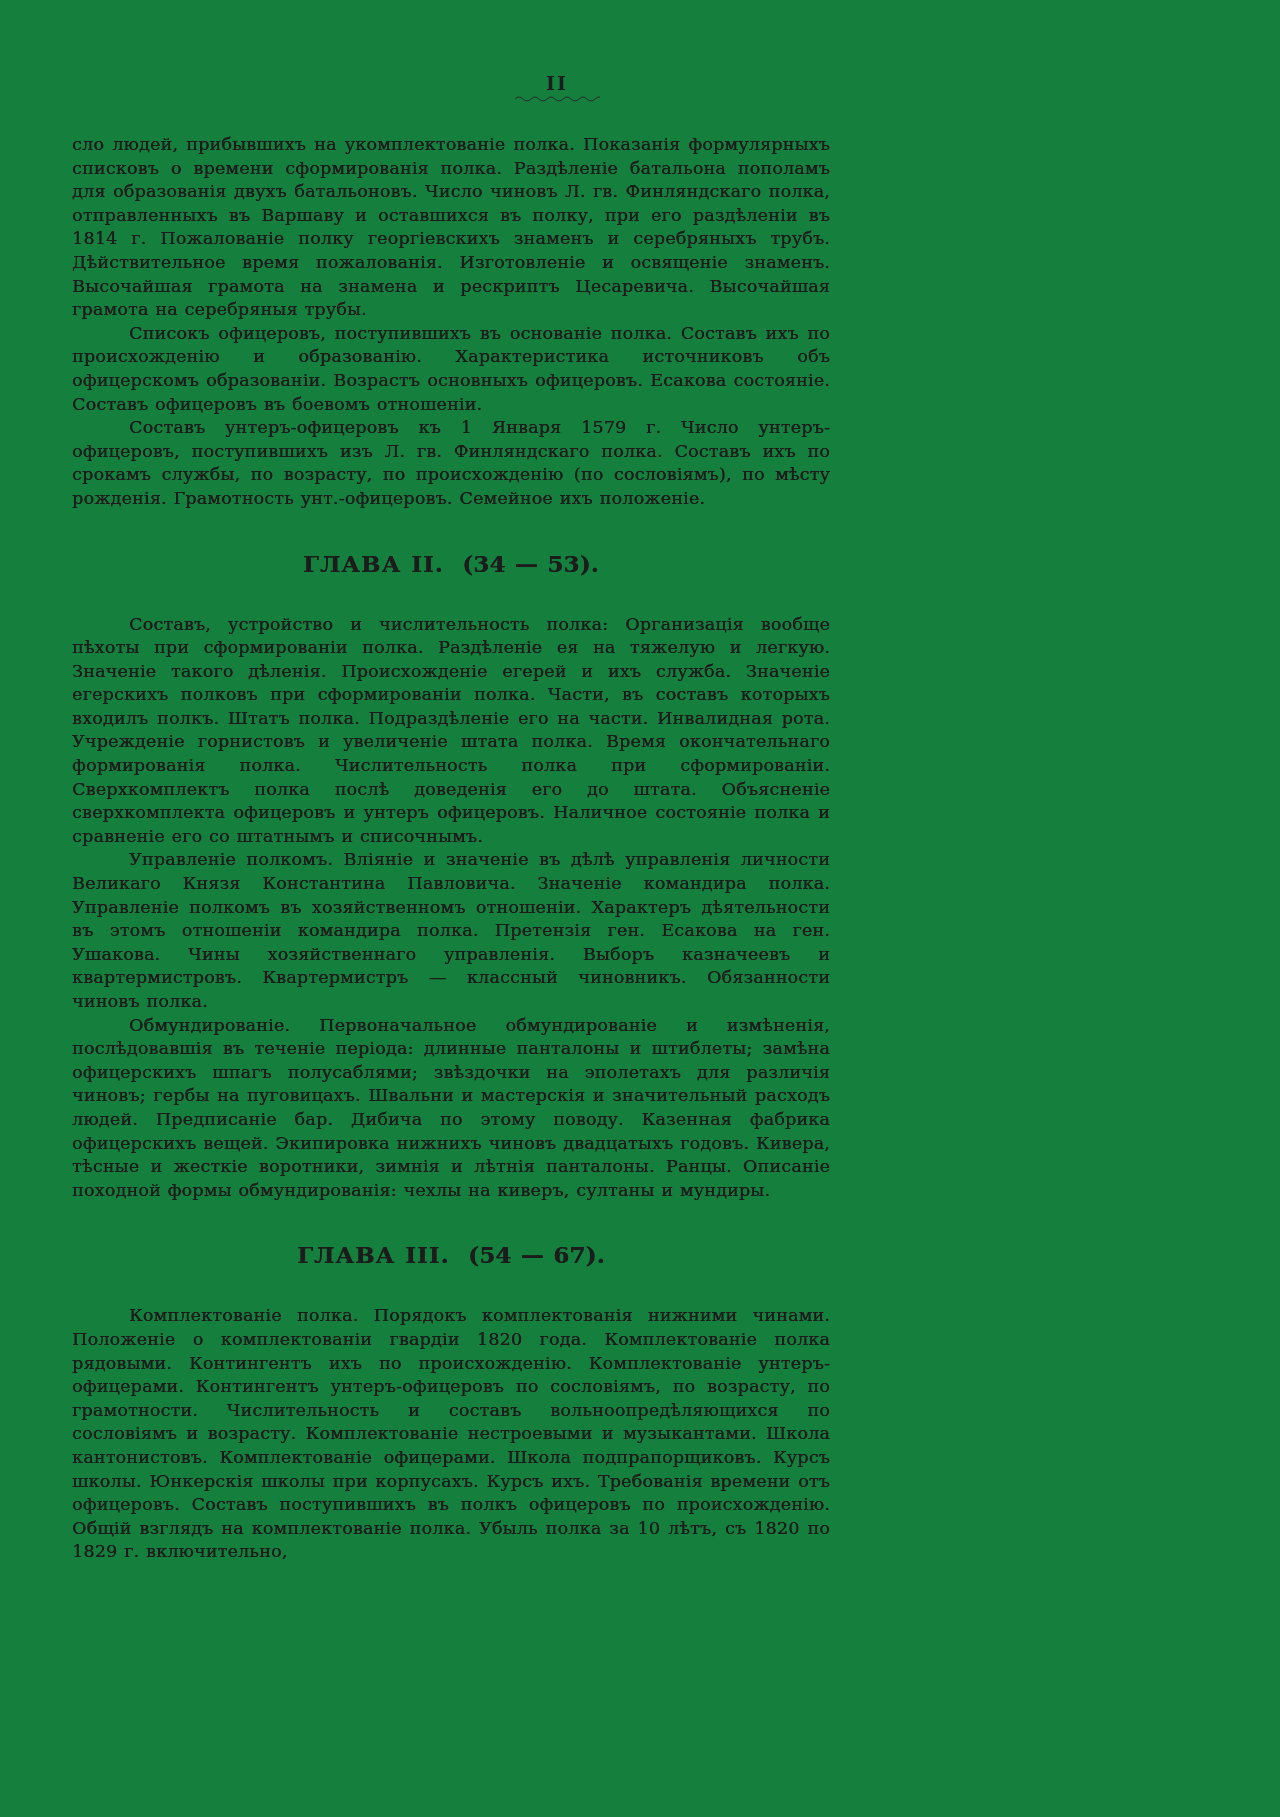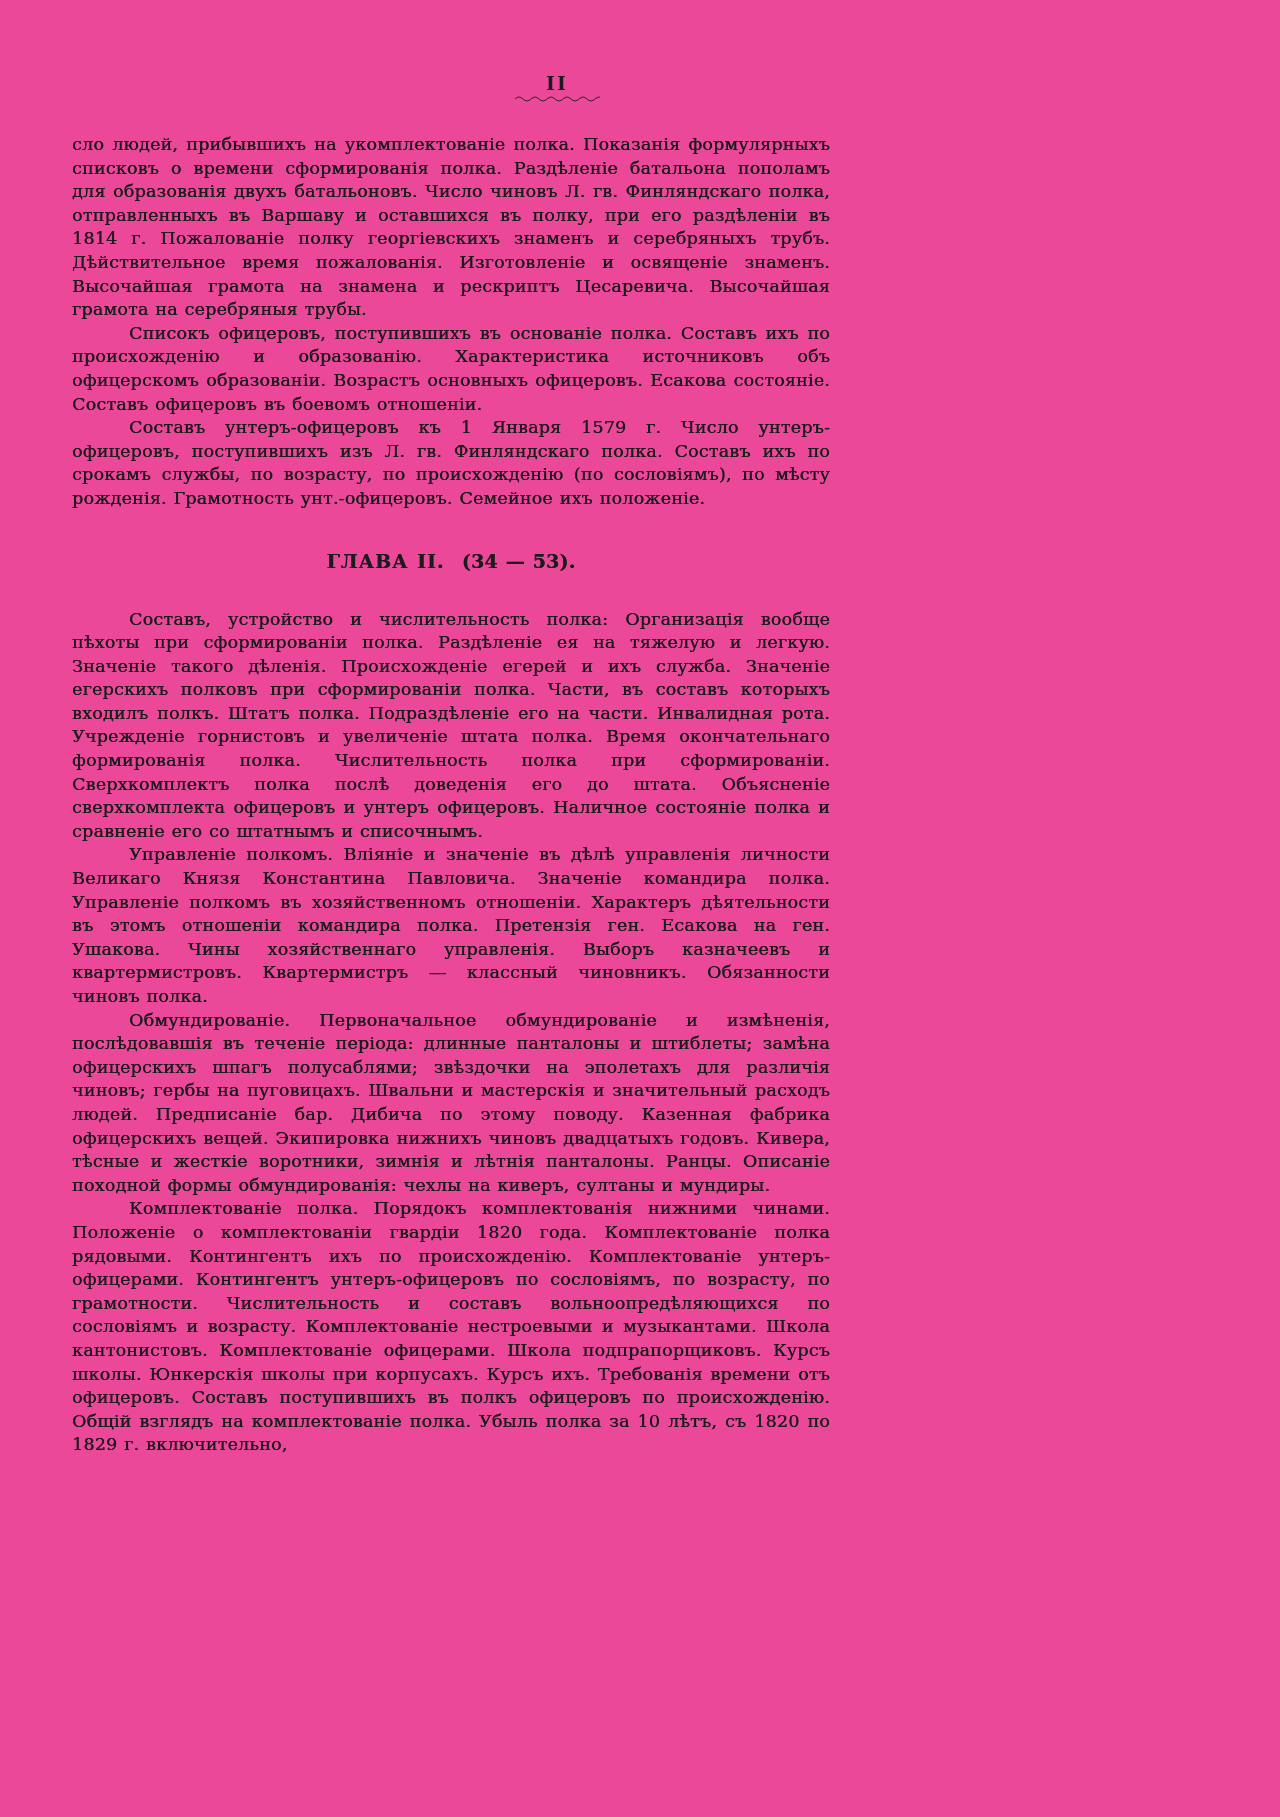--- a/index.html
+++ b/index.html
@@ -5,21 +5,21 @@
   html, body {
     margin: 0;
     padding: 0;
     background: #e9e9e7;
   }
   .page {
     position: relative;
     width: 1280px;
     height: 1817px;
     margin: 0 auto;
-    background: #ec4899;
+    background: #15803d;
     overflow: hidden;
     font-family: "DejaVu Serif", "Liberation Serif", serif;
     color: #1c1c1c;
     box-sizing: border-box;
     padding-top: 74px;
   }
   .page-head {
     width: 758px;
     margin-left: 178px;
     text-align: center;
@@ -51,21 +51,21 @@
     text-indent: 57px;
   }
   .para.no-indent {
     text-indent: 0;
   }
   .lead {
   }
   .chapter {
     margin: 41px 0 37px 0;
     text-align: center;
-    font-size: 19px;
+    font-size: 23px;
     line-height: 1;
     text-indent: 0;
     font-weight: normal;
   }
   .chapter-title {
     font-weight: bold;
     letter-spacing: 1px;
   }
   .chapter-pages {
     margin-left: 10px;
@@ -97,17 +97,21 @@
       <span class="chapter-pages">(34 — 53).</span>
     </h2>
 
     <p class="para"><span class="lead">Составъ, устройство и числительность полка:</span> <span>Организація вообще пѣхоты при сформированіи полка. Раздѣленіе ея на тяжелую и легкую. Значеніе такого дѣленія. Происхожденіе егерей и ихъ служба. Значеніе егерскихъ полковъ при сформированіи полка. Части, въ составъ которыхъ входилъ полкъ. Штатъ полка. Подраздѣленіе его на части. Инвалидная рота. Учрежденіе горнистовъ и увеличеніе штата полка. Время окончательнаго формированія полка. Числительность полка при сформированіи. Сверхкомплектъ полка послѣ доведенія его до штата. Объясненіе сверхкомплекта офицеровъ и унтеръ офицеровъ. Наличное состояніе полка и сравненіе его со штатнымъ и списочнымъ.</span></p>
 
     <p class="para"><span class="lead">Управленіе полкомъ.</span> <span>Вліяніе и значеніе въ дѣлѣ управленія личности Великаго Князя Константина Павловича. Значеніе командира полка. Управленіе полкомъ въ хозяйственномъ отношеніи. Характеръ дѣятельности въ этомъ отношеніи командира полка. Претензія ген. Есакова на ген. Ушакова. Чины хозяйственнаго управленія. Выборъ казначеевъ и квартермистровъ. Квартермистръ — классный чиновникъ. Обязанности чиновъ полка.</span></p>
 
 
     <p class="para"><span class="lead">Обмундированіе.</span> <span>Первоначальное обмундированіе и измѣненія, послѣдовавшія въ теченіе періода: длинные панталоны и штиблеты; замѣна офицерскихъ шпагъ полусаблями; звѣздочки на эполетахъ для различія чиновъ; гербы на пуговицахъ. Швальни и мастерскія и значительный расходъ людей. Предписаніе бар. Дибича по этому поводу. Казенная фабрика офицерскихъ вещей. Экипировка нижнихъ чиновъ двадцатыхъ годовъ. Кивера, тѣсные и жесткіе воротники, зимнія и лѣтнія панталоны. Ранцы. Описаніе походной формы обмундированія: чехлы на киверъ, султаны и мундиры.</span></p>
 
+    <h2 class="chapter">
+      <span class="chapter-title">ГЛАВА III.</span>
+      <span class="chapter-pages">(54 — 67).</span>
+    </h2>
 
     <p class="para"><span class="lead">Комплектованіе полка.</span> <span>Порядокъ комплектованія нижними чинами. Положеніе о комплектованіи гвардіи 1820 года. Комплектованіе полка рядовыми. Контингентъ ихъ по происхожденію. Комплектованіе унтеръ-офицерами. Контингентъ унтеръ-офицеровъ по сословіямъ, по возрасту, по грамотности. Числительность и составъ вольноопредѣляющихся по сословіямъ и возрасту. Комплектованіе нестроевыми и музыкантами. Школа кантонистовъ. Комплектованіе офицерами. Школа подпрапорщиковъ. Курсъ школы. Юнкерскія школы при корпусахъ. Курсъ ихъ. Требованія времени отъ офицеровъ. Составъ поступившихъ въ полкъ офицеровъ по происхожденію. Общій взглядъ на комплектованіе полка. Убыль полка за 10 лѣтъ, съ 1820 по 1829 г. включительно,</span></p>
 
   </main>
 </div>
 
 </body></html>

